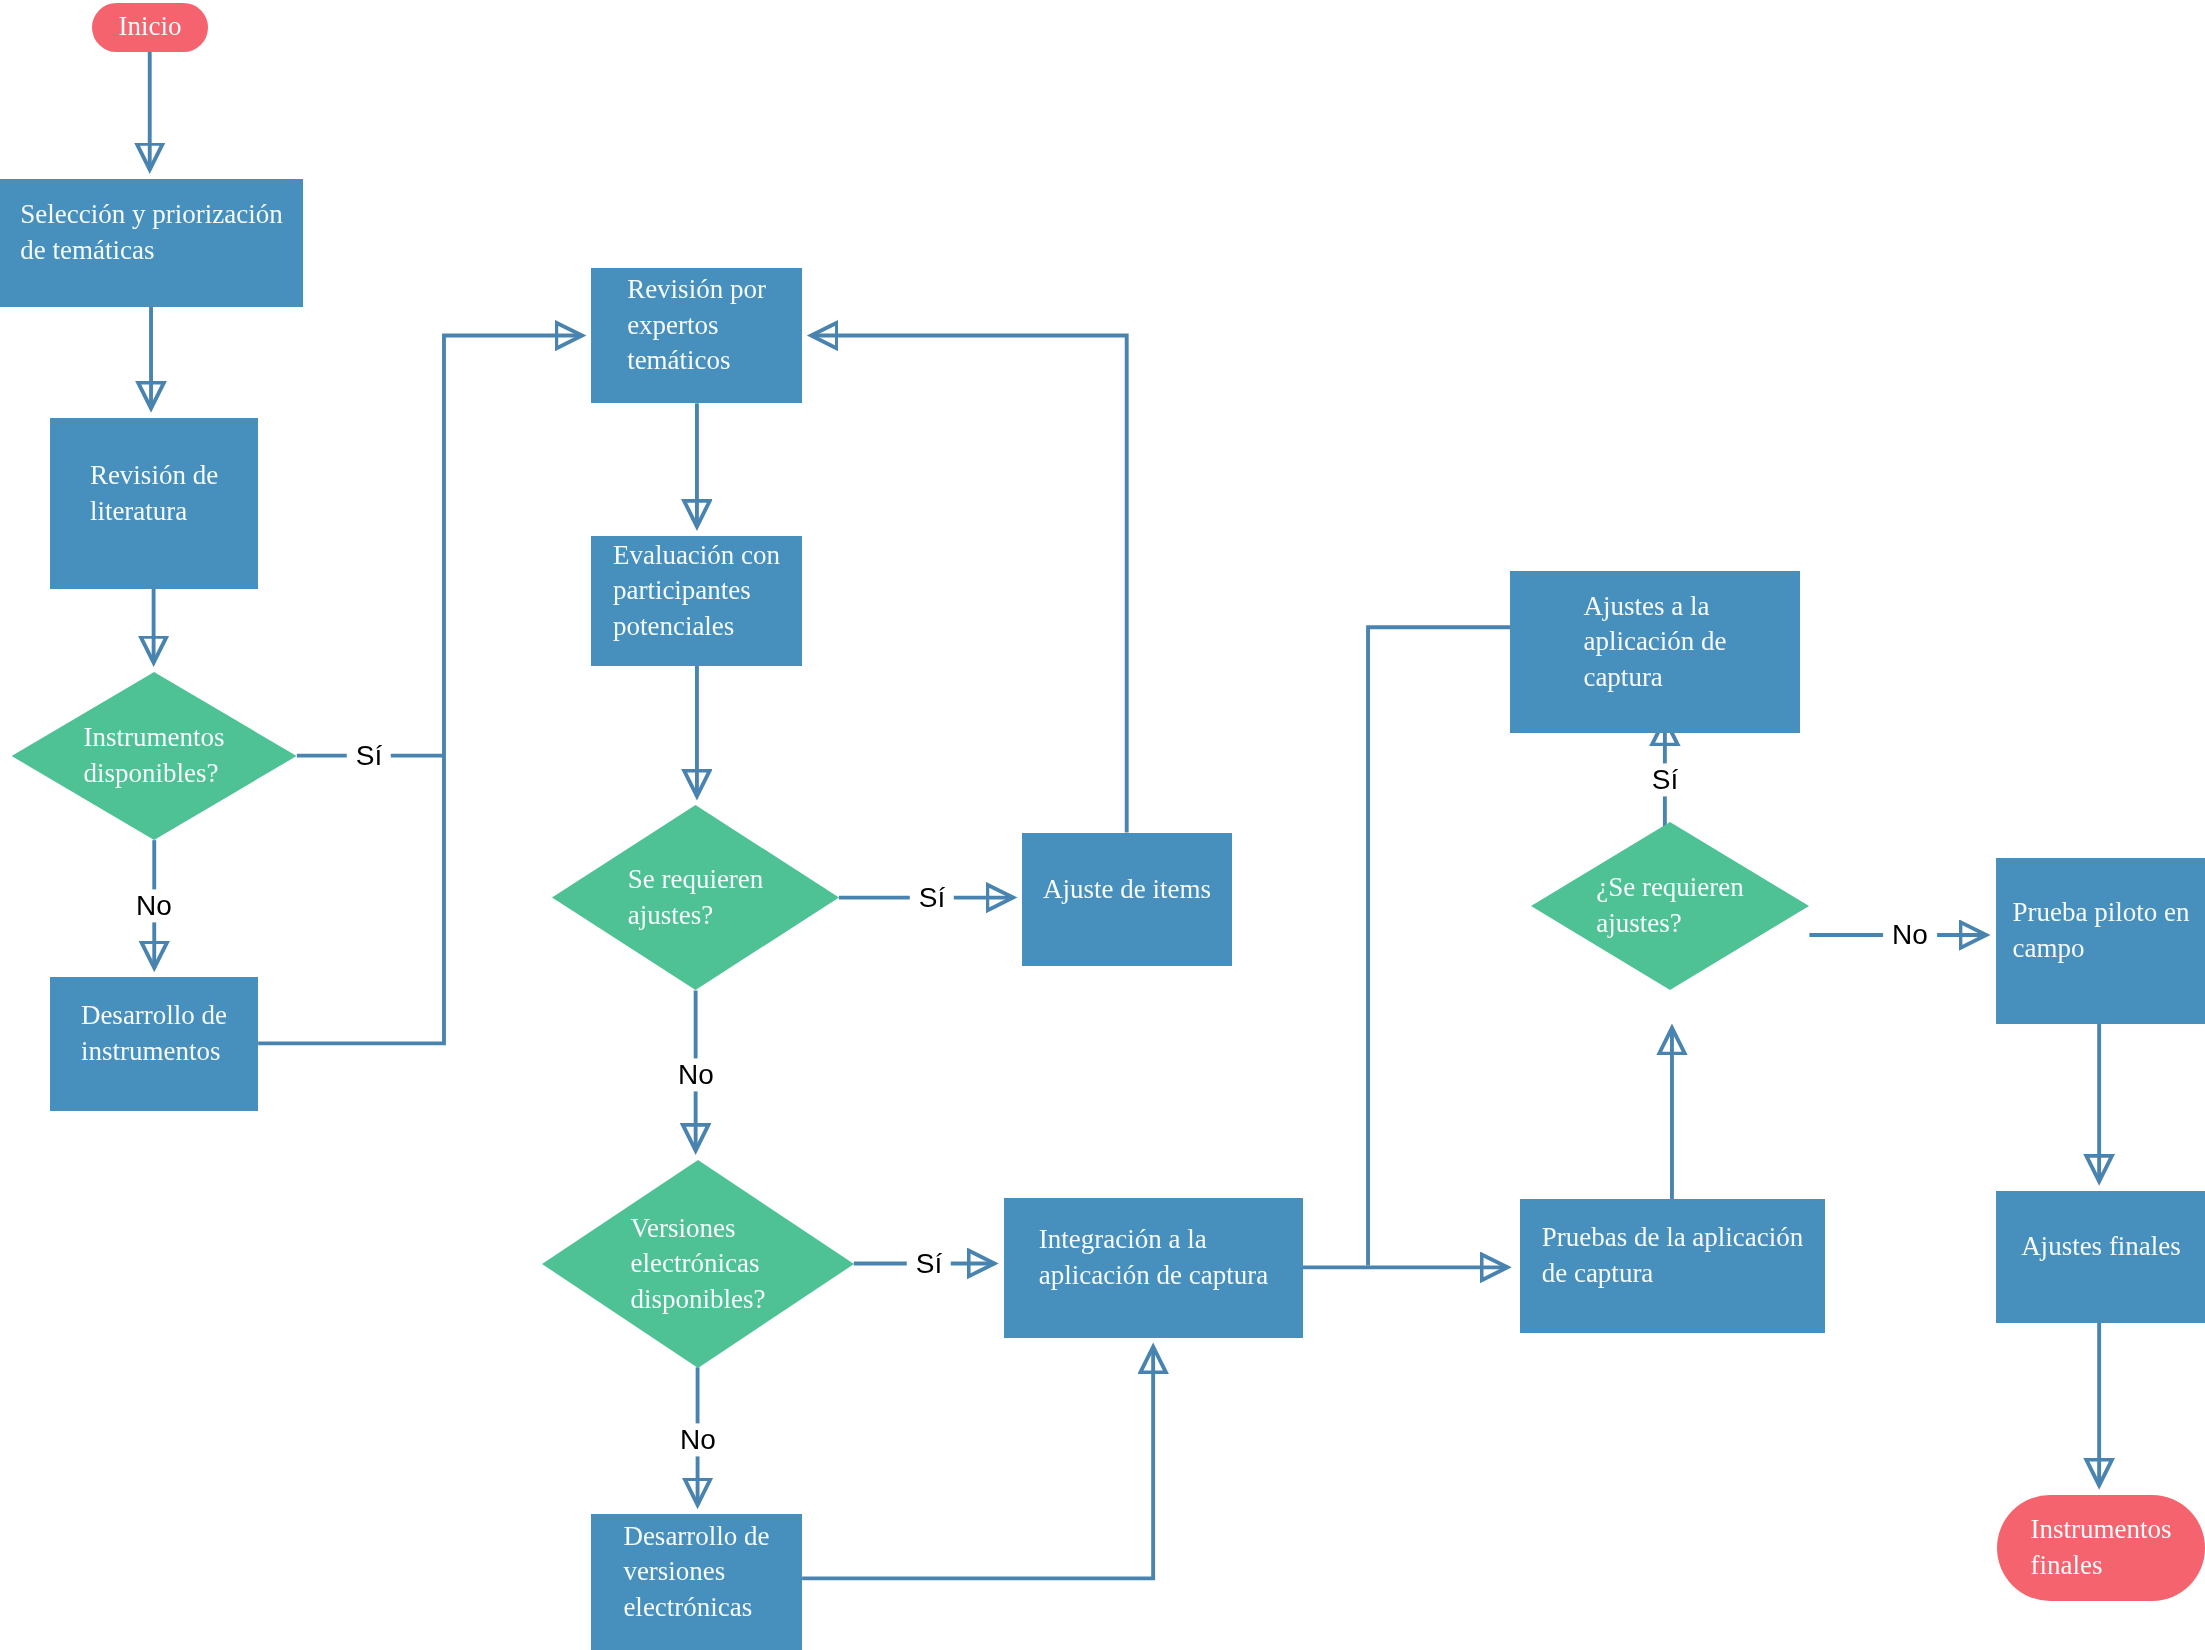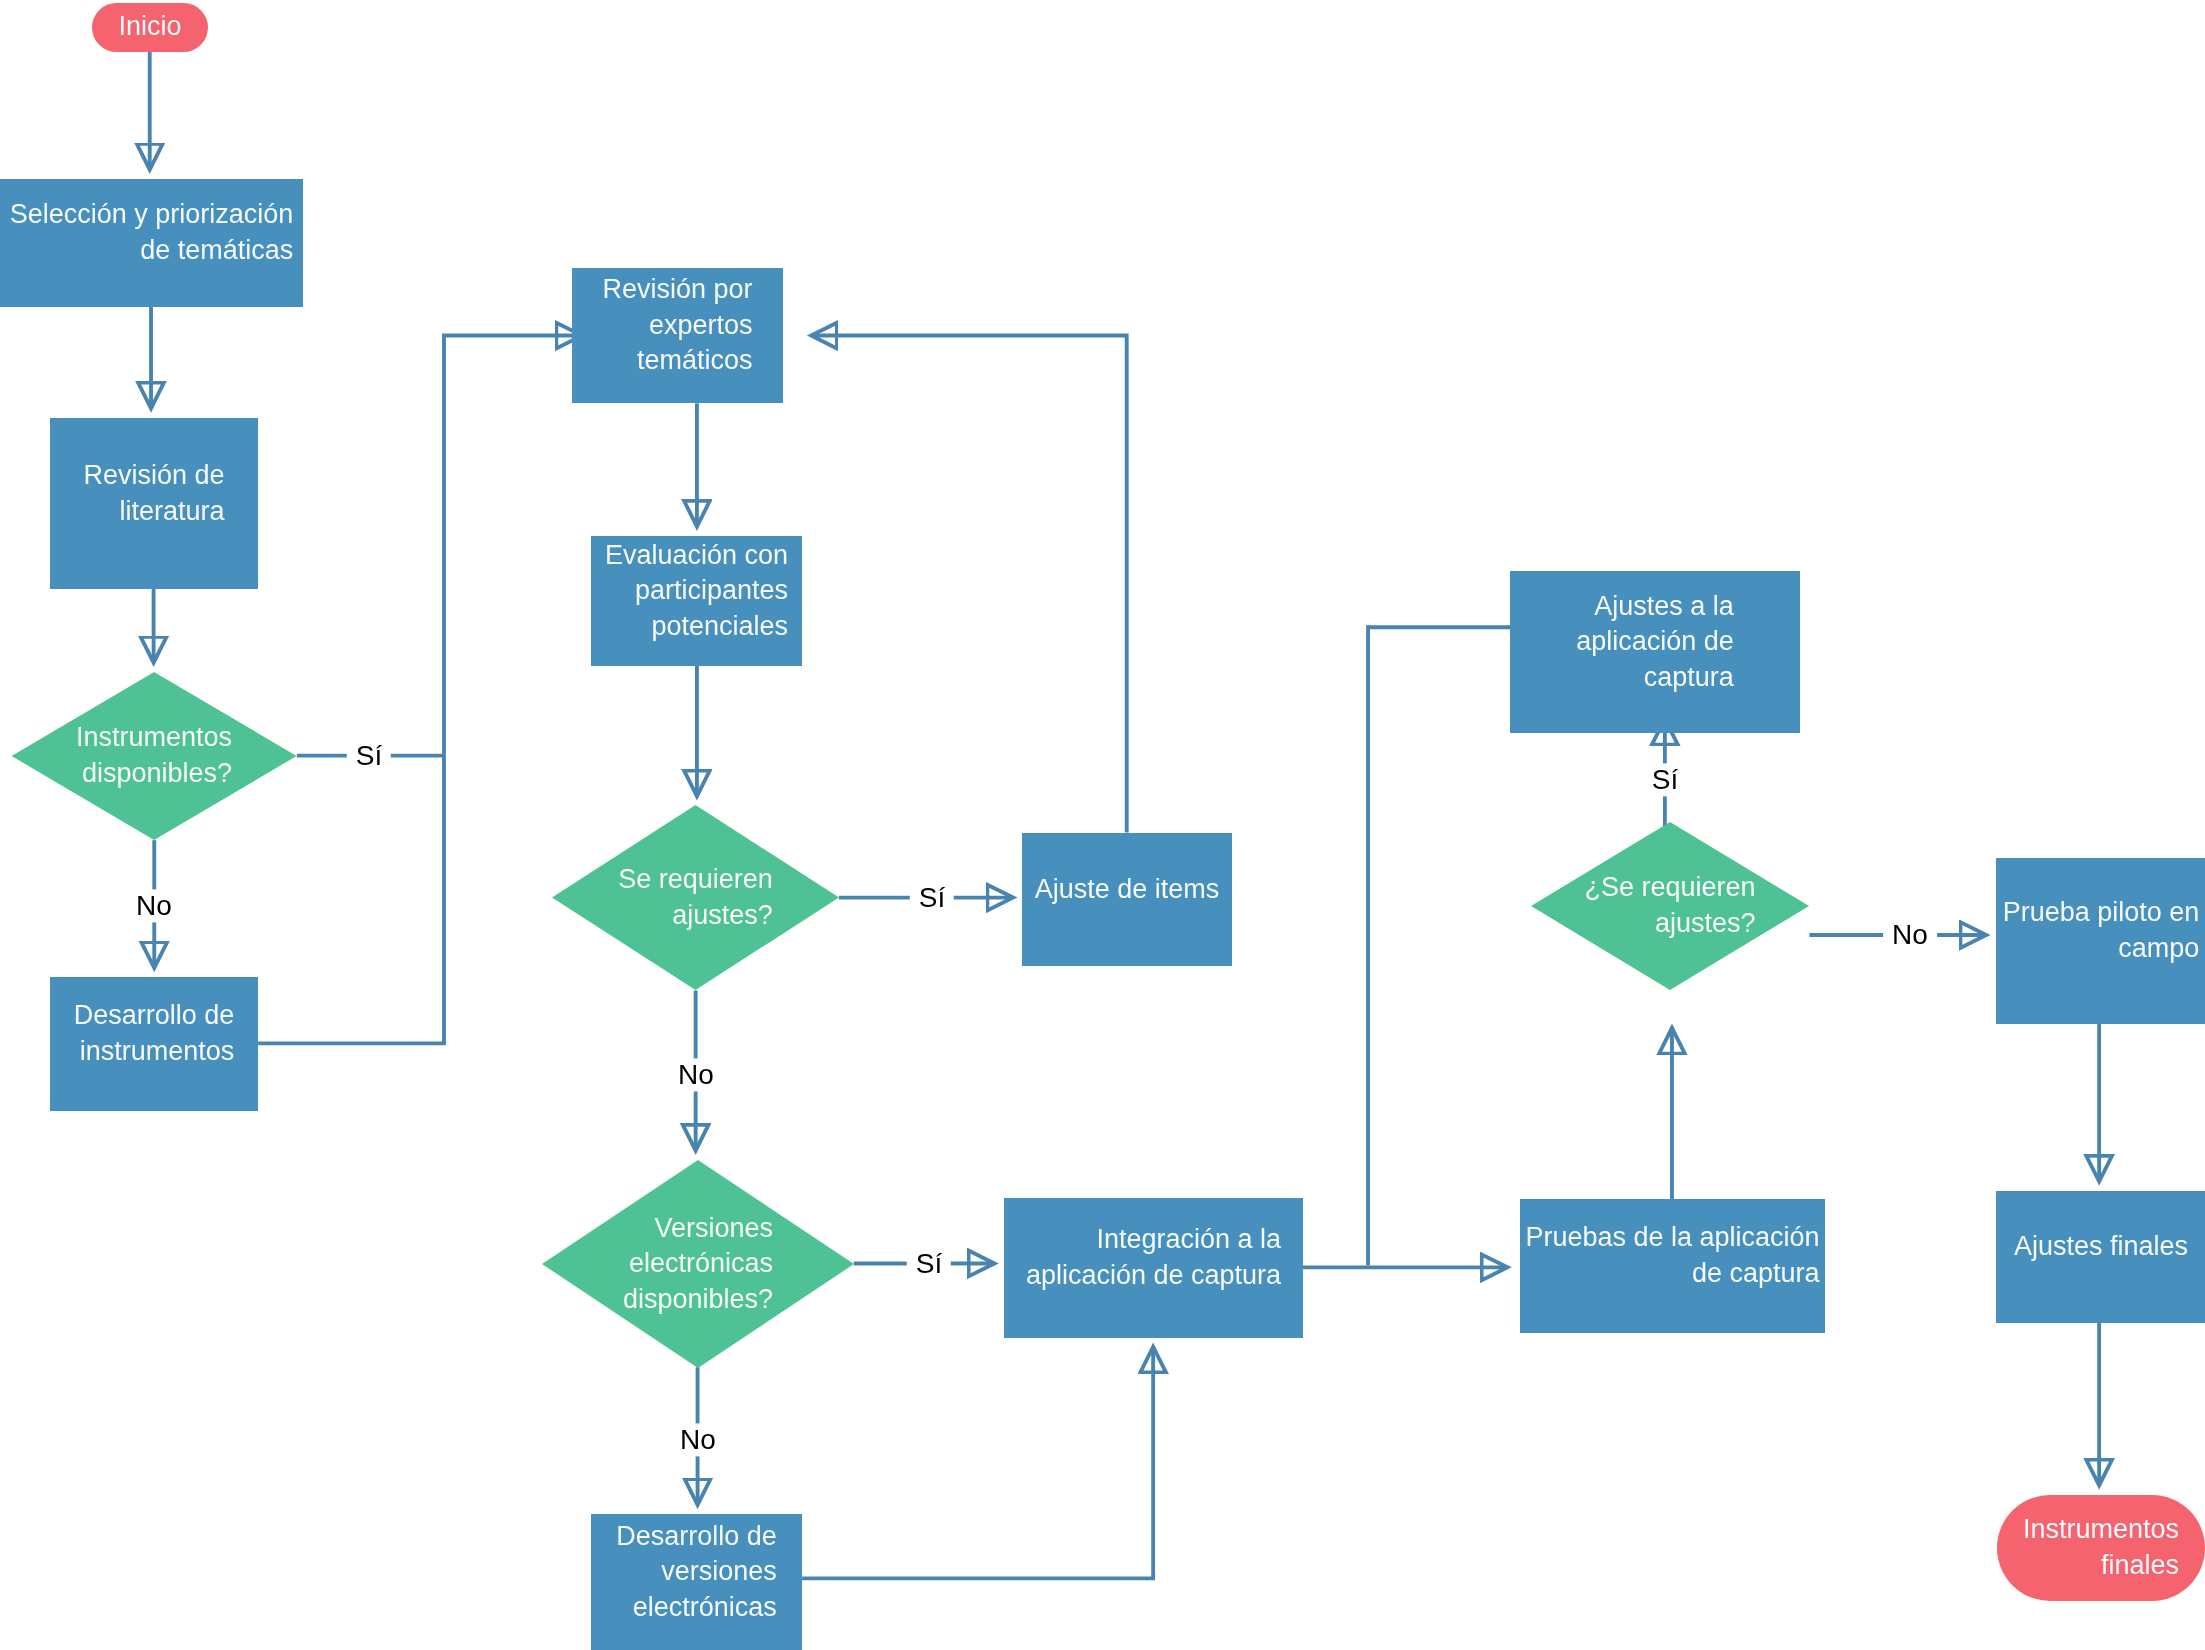--- a/index.html
+++ b/index.html
@@ -28,26 +28,27 @@
   .connectors path {
     fill: none;
     stroke: var(--connector);
     stroke-width: 6;
   }
   .node {
     position: absolute;
     display: flex;
     align-items: center;
     justify-content: center;
-    text-align: right;
+    text-align: left;
     box-sizing: border-box;
     color: var(--node-text);
     font-size: 27px;
     line-height: 1.32;
     white-space: pre-line;
+    font-family: Liberation Serif, serif;
   }
   .process {
     background: var(--process-fill);
     padding-bottom: 20px;
   }
   .decision {
     background: var(--decision-fill);
     clip-path: polygon(50% 0%, 100% 50%, 50% 100%, 0% 50%);
   }
   .terminator {
@@ -115,21 +116,21 @@
   <div class="node decision" style="left:11.6px; top:672px; width:285px; height:168px;">
     <span>Instrumentos
 disponibles?</span>
   </div>
 
   <div class="node process" style="left:50px; top:977px; width:208px; height:134px;">
     <span>Desarrollo de
 instrumentos</span>
   </div>
 
-  <div class="node process" style="left:572px; top:268px; width:211px; height:135px;">
+  <div class="node process" style="left:591px; top:268px; width:211px; height:135px;">
     <span>Revisión por
 expertos
 temáticos</span>
   </div>
 
   <div class="node process" style="left:591px; top:536px; width:211px; height:130px;">
     <span>Evaluación con
 participantes
 potenciales</span>
   </div>

